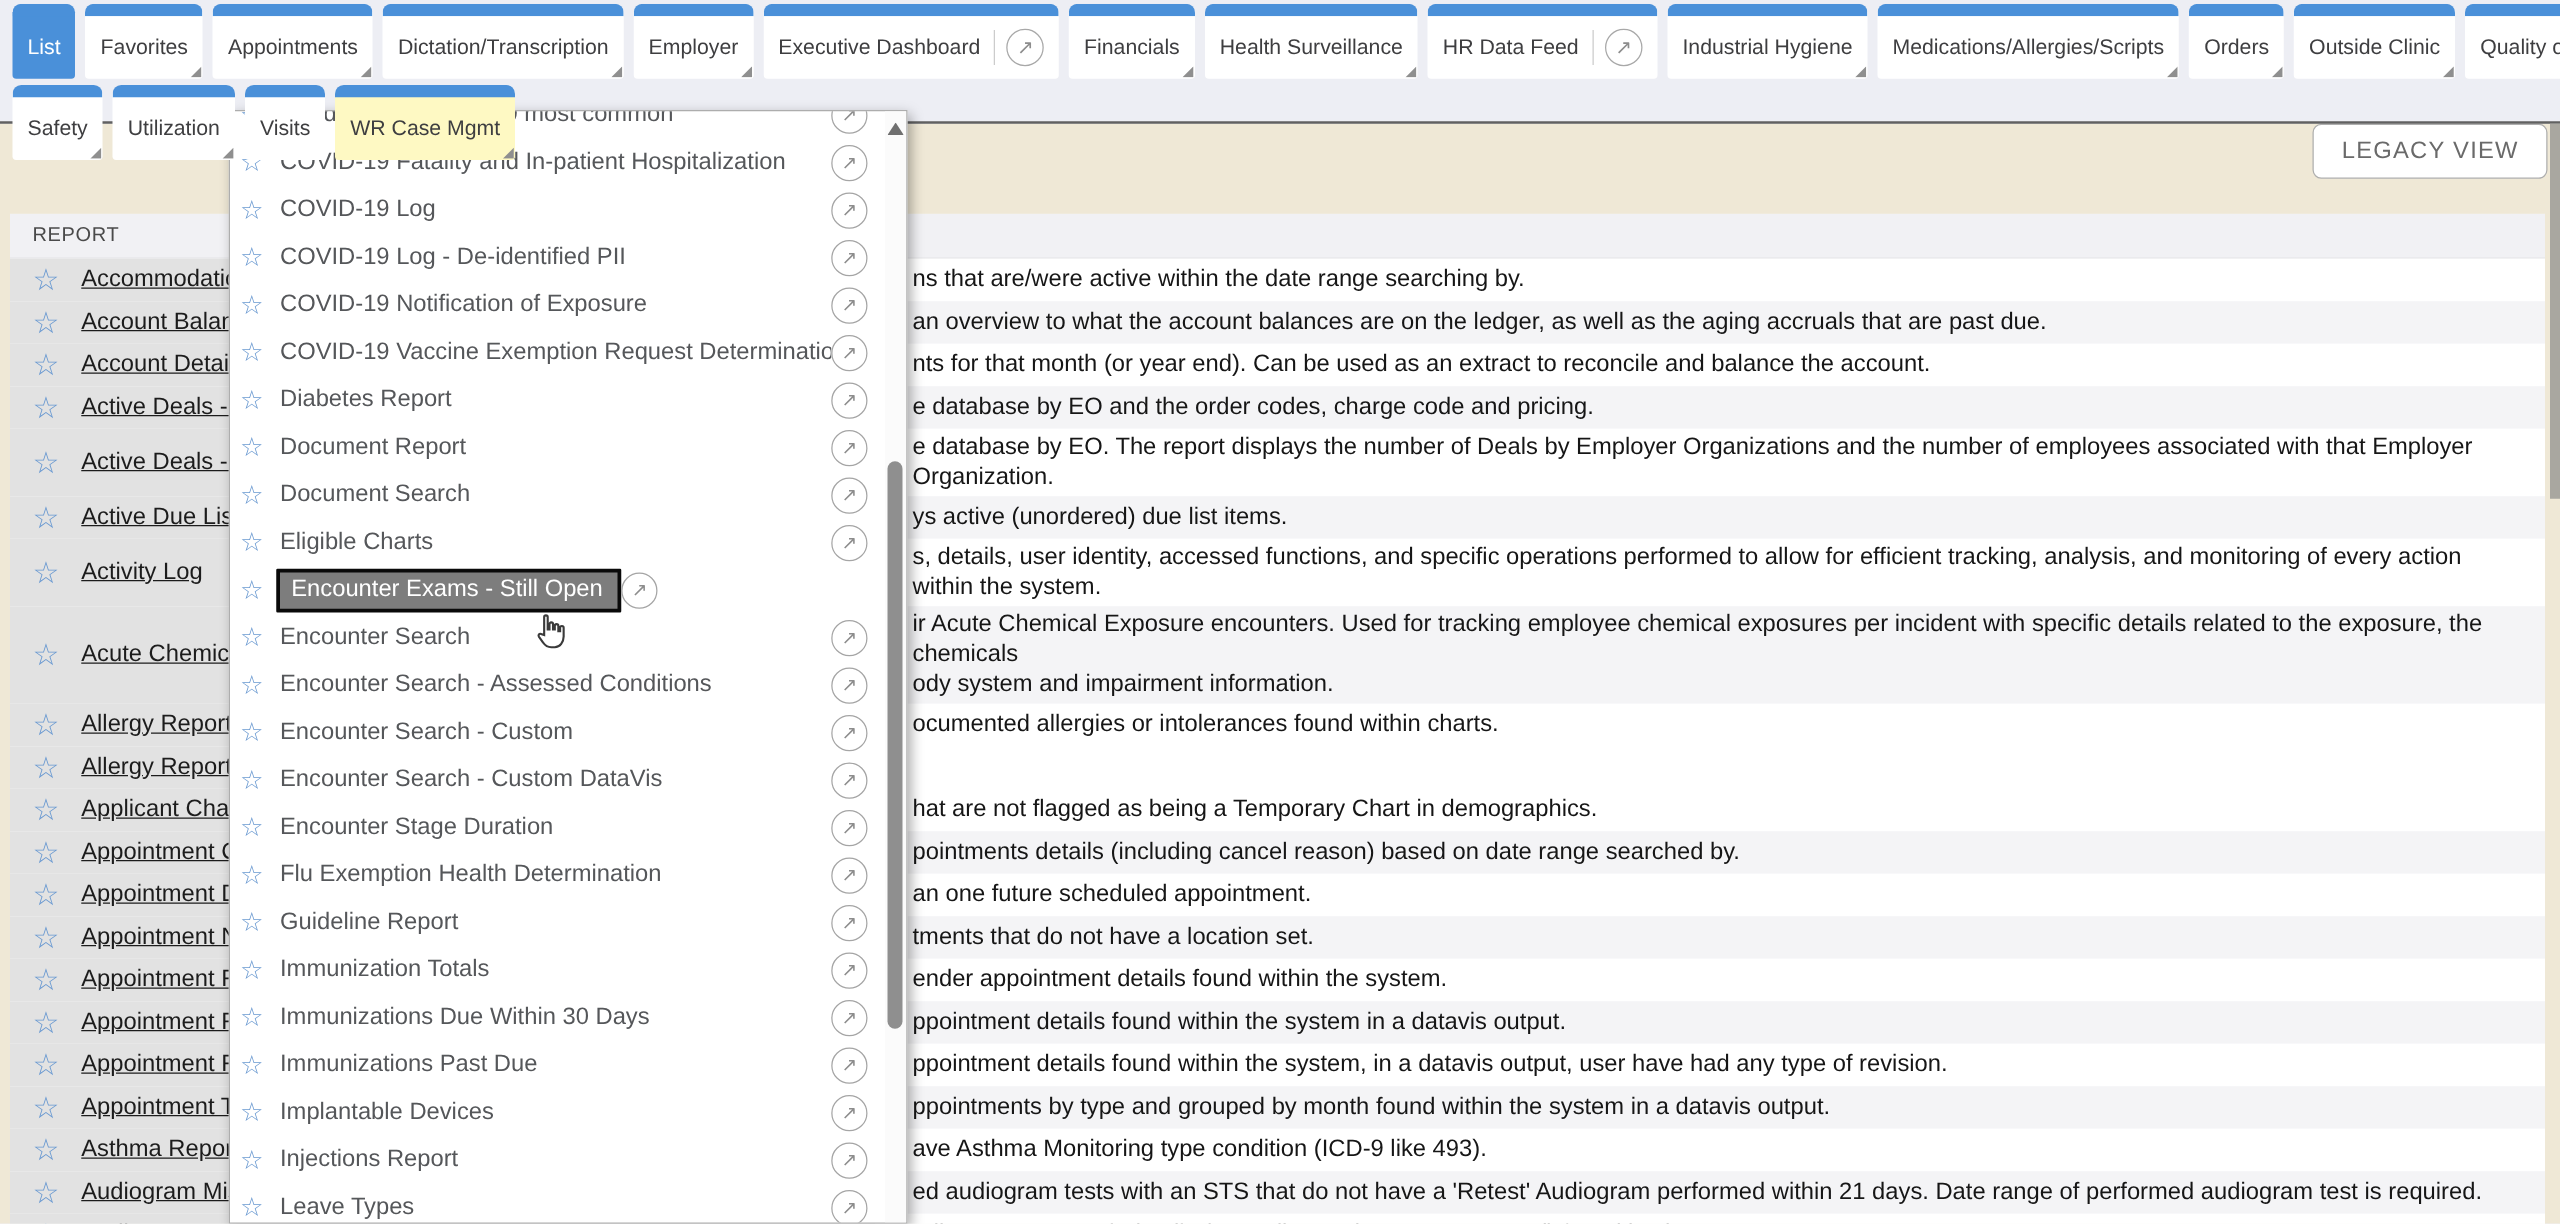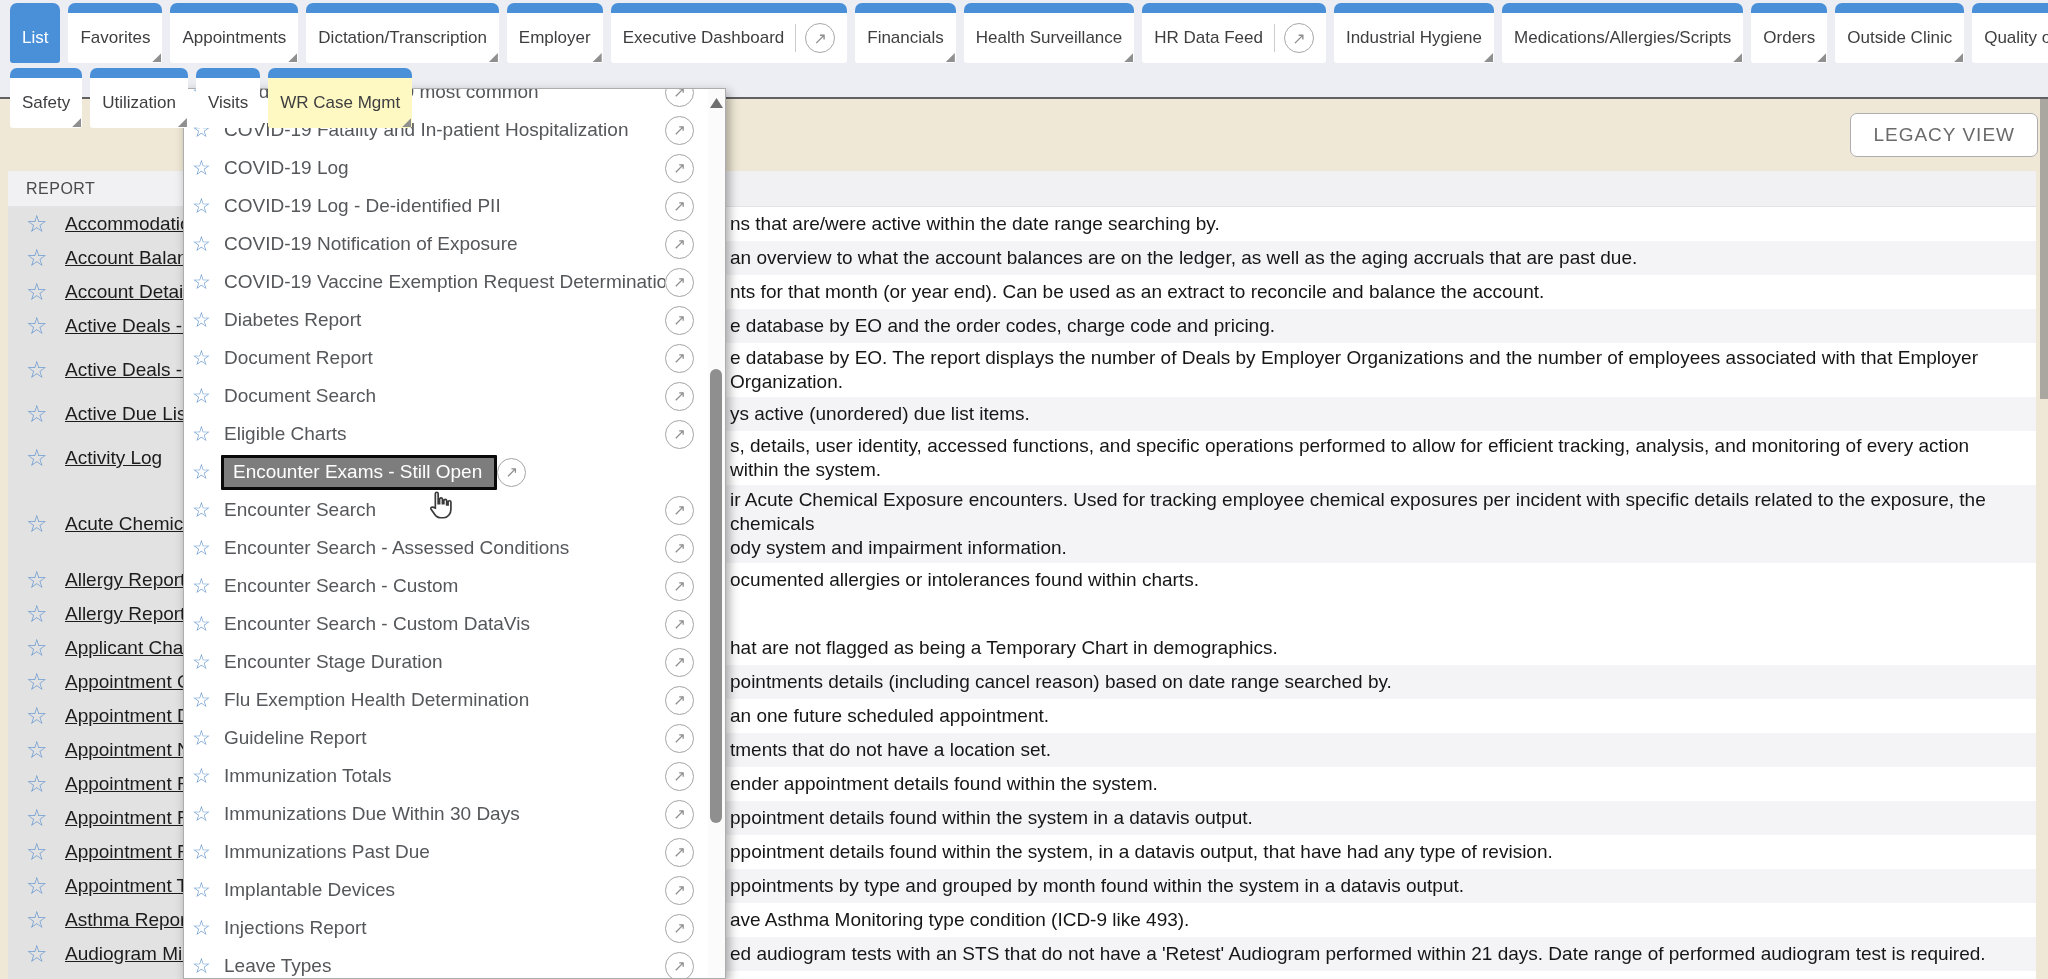--- a/index.html
+++ b/index.html
@@ -26,21 +26,21 @@
   .tab.active{background:var(--accent_blue); color:#fff;}
   .tab.dim{background:#fef9c3;text-align:center;}
   .fold{position:absolute; right:1px; bottom:1px; width:9px; height:9px;
         background:#8f8f8f; clip-path:polygon(100% 0,100% 100%,0 100%);}
   .tab-sep{width:1px; height:28px; background:#ccc; margin:0 9px 0 11px;}
   .ext-circle{width:30px; height:30px; border:1px solid #a8a8a8; border-radius:50%;
     display:flex; align-items:center; justify-content:center; color:#8d8d8d; font-size:16px; flex:none;}
   
   .top-border{position:absolute; left:0; top:97px; width:100%; height:2px; background:#616161; z-index:2;}
   .content{position:absolute; left:0; top:99px; width:100%; bottom:0; background:var(--beige); z-index:1;}
-  .legacy-row{height:72px; display:flex; align-items:center; justify-content:flex-end; padding-right:10px;}
+  .legacy-row{height:72px; display:flex; align-items:flex-start; justify-content:flex-end; padding-right:10px;}
   .legacy-btn{height:44px; padding:0 22px; background:#fff; border:1px solid #aeaeae;
     border-radius:7px; color:#6a6a6a; font-size:19px; letter-spacing:1px; cursor:pointer;
     font-family:"Liberation Sans", sans-serif;}
   .report-header{height:36px; margin:0 12px 0 8px; background:#f1f1f4; display:flex; align-items:center;
     padding-left:18px; color:#4a4a4a; font-size:16px; letter-spacing:.5px; border-bottom:1px solid #e3e3e6;}
   .t-rows{margin:0 12px 0 8px; background:#fff;}
   .t-row{display:flex; min-height:34px;}
   .t-row.tall{min-height:56px;}
   .name-cell{width:692px; flex:none; background:var(--left_col); display:flex; align-items:center; padding-left:18px; overflow:hidden;}
   .t-star{color:var(--star_blue); font-size:24px; width:39px; flex:none; cursor:pointer;}
@@ -299,21 +299,21 @@
         <div class="desc-cell">
           <span>ppointment details found within the system in a datavis output.</span>
         </div>
       </div>
       <div class="t-row">
         <div class="name-cell">
           <span class="t-star">☆</span>
           <a class="report-link">Appointment Re</a>
         </div>
         <div class="desc-cell">
-          <span>ppointment details found within the system, in a datavis output, that have had any type of revision.</span>
+          <span>ppointment details found within the system, in a datavis output, user have had any type of revision.</span>
         </div>
       </div>
       <div class="t-row alt">
         <div class="name-cell">
           <span class="t-star">☆</span>
           <a class="report-link">Appointment Ty</a>
         </div>
         <div class="desc-cell">
           <span>ppointments by type and grouped by month found within the system in a datavis output.</span>
         </div>

